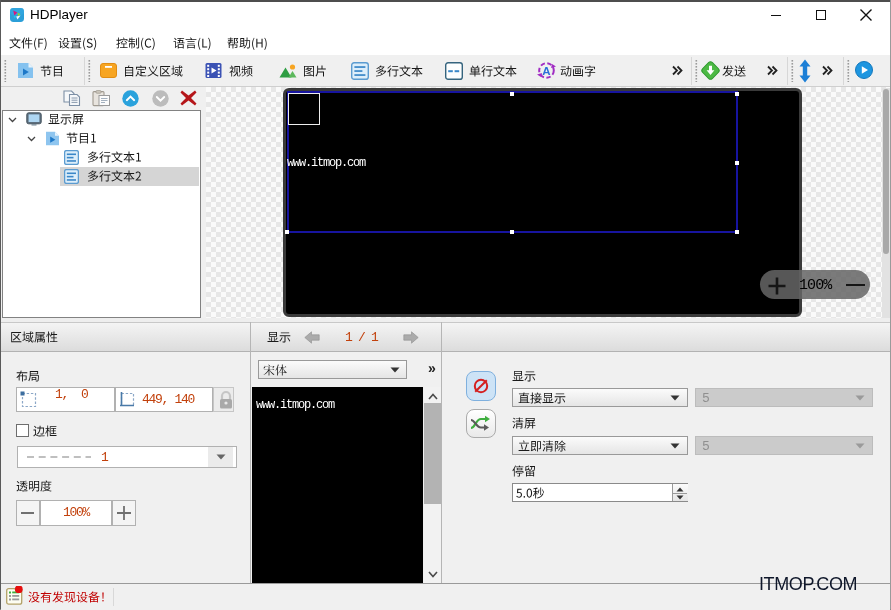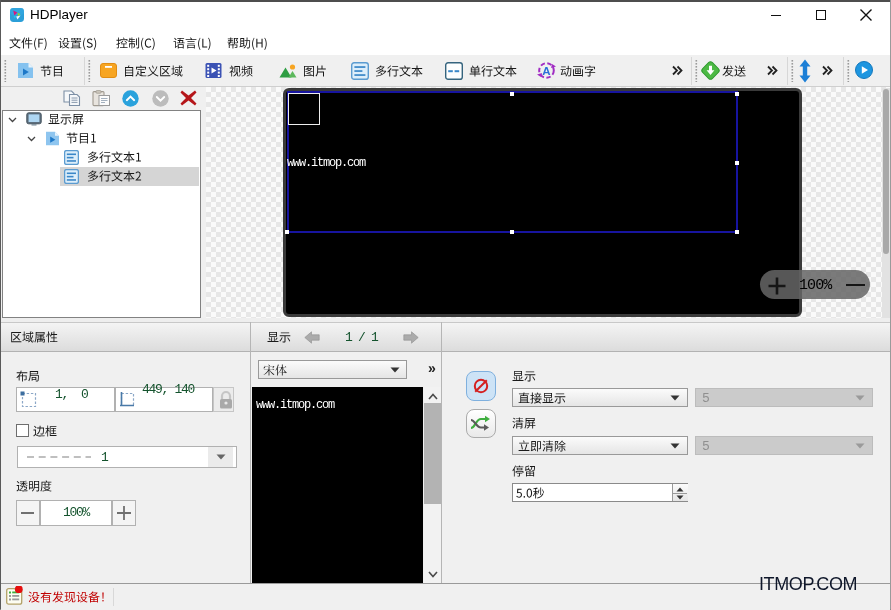--- a/index.html
+++ b/index.html
@@ -1,18 +1,18 @@
 <!DOCTYPE html>
 <html><head><meta charset="utf-8"><style>
 html,body{margin:0;padding:0;}
 body{width:891px;height:610px;position:relative;overflow:hidden;
  font-family:"Liberation Sans",sans-serif;background:#f0f0f0;}
 .ab{position:absolute;}
 .lat{position:absolute;color:#1a1a1a;font-size:12px;line-height:1;white-space:pre;}
-.mono{font-family:"Liberation Mono",monospace;font-size:13px;letter-spacing:-1.3px;color:#14532d;}
+.mono{font-family:"Liberation Mono",monospace;font-size:13px;letter-spacing:-1.3px;color:#c2410c;}
 </style></head><body>
 
 <div class="ab" style="left:0;top:0;width:891px;height:1.5px;background:#4e4e4e"></div>
 <div class="ab" style="left:0;top:0;width:1px;height:610px;background:#5a5a5a"></div>
 <div class="ab" style="left:890px;top:0;width:1px;height:610px;background:#9a9a9a"></div>
 <div class="ab" style="left:0;top:609px;width:891px;height:1px;background:#8a8a8a"></div>
 <div class="ab" style="left:1px;top:2px;width:889px;height:53px;background:#ffffff"></div>
 <svg class="ab" style="left:10px;top:8px" width="14" height="14" viewBox="0 0 14 14">
 <rect x="0" y="0" width="14" height="14" rx="3.4" fill="#2b9fd8"></rect>
 <rect x="0" y="0" width="14" height="7" rx="3.4" fill="#35aae2" opacity="0.6"></rect>
@@ -301,21 +301,21 @@
 <div class="ab" style="left:115px;top:387px;width:98px;height:25px;background:#fff;border:1px solid #b1b1b1;box-sizing:border-box"></div>
 <svg class="ab" style="left:20px;top:391px" width="17" height="17" viewBox="0 0 17 17">
 <rect x="2.5" y="2.5" width="13" height="13" fill="none" stroke="#8ba7c7" stroke-width="1.2" stroke-dasharray="2.4 1.8"></rect>
 <rect x="0.5" y="0.5" width="4" height="4" fill="#3c6e9f"></rect>
   </svg>
 <div class="lat mono" style="left:55px;top:388px">1,&nbsp;&nbsp;0</div>
 <svg class="ab" style="left:119px;top:391px" width="17" height="17" viewBox="0 0 17 17">
 <rect x="2.5" y="2.5" width="12" height="12" fill="none" stroke="#8ba7c7" stroke-width="1.2" stroke-dasharray="2.4 1.8"></rect>
 <path d="M2.5 1 V15 M1 14.5 H15" stroke="#4a7aa8" stroke-width="1.6"></path>
   </svg>
-<div class="lat mono" style="left:142px;top:383px">449,&nbsp;140</div>
+<div class="lat mono" style="left:142px;top:393px">449,&nbsp;140</div>
 <div class="ab" style="left:213px;top:387px;width:21px;height:25px;background:#ececec;border:1px solid #c6c6c6;box-sizing:border-box"></div>
 <svg class="ab" style="left:218px;top:390px" width="16" height="20" viewBox="0 0 16 20">
 <path d="M4 9 V6 a4 4 0 0 1 8 0 V9" fill="none" stroke="#c6c6c6" stroke-width="2.2"></path>
 <rect x="2" y="9" width="12" height="9.5" rx="1.5" fill="#a9a9a9"></rect>
 <circle cx="8" cy="13" r="1.6" fill="#e8e8e8"></circle>
   </svg>
 <div class="ab" style="left:16px;top:424px;width:13px;height:13px;background:#fff;border:1px solid #6e6e6e;box-sizing:border-box"></div>
 <svg style="position:absolute;left:33px;top:425.4px" width="24" height="13" viewBox="0 0 24 13">
     <path d="M1 1.2C1.6 1.8 2.4 2.7 2.8 3.2L3.6 2.6C3.2 2.1 2.3 1.3 1.7 0.7ZM6.6 0.7C6.6 1.3 6.6 2 6.6 2.6H4.1V3.5H6.5C6.3 5.8 5.7 7.7 3.8 8.9C4 9 4.3 9.3 4.4 9.5C6.5 8.2 7.2 6.1 7.5 3.5H10.1C10 6.9 9.8 8.2 9.5 8.5C9.4 8.6 9.2 8.7 9 8.7C8.7 8.7 8.1 8.7 7.4 8.6C7.5 8.9 7.6 9.2 7.7 9.5C8.3 9.5 9 9.6 9.4 9.5C9.8 9.5 10 9.4 10.3 9.1C10.7 8.6 10.9 7.1 11 3.1C11.1 2.9 11.1 2.6 11.1 2.6H7.5C7.5 2 7.6 1.3 7.6 0.7ZM3 4.5H0.5V5.4H2.1V9.2C1.5 9.4 0.9 9.9 0.3 10.7L1 11.5C1.5 10.7 2.1 9.9 2.5 9.9C2.8 9.9 3.2 10.4 3.7 10.7C4.5 11.3 5.6 11.4 7.1 11.4C8.3 11.4 10.5 11.3 11.4 11.3C11.4 11 11.6 10.5 11.7 10.2C10.5 10.4 8.6 10.5 7.2 10.5C5.7 10.5 4.7 10.4 3.9 9.9C3.5 9.6 3.2 9.4 3 9.2Z M23.4 1.2H16.8V10.9H23.5V10.1H17.6V2H23.4ZM18 8.2V9H23.2V8.2H20.9V6.3H22.8V5.5H20.9V3.8H23.1V3.1H18.1V3.8H20.1V5.5H18.3V6.3H20.1V8.2ZM14.3 0.5V3H12.5V3.8H14.2C13.8 5.4 13.1 7.2 12.3 8.1C12.5 8.4 12.7 8.7 12.8 9C13.3 8.2 13.9 7 14.3 5.7V11.5H15.1V5.2C15.5 5.8 16 6.5 16.2 6.8L16.7 6C16.4 5.8 15.5 4.6 15.1 4.2V3.8H16.4V3H15.1V0.5Z" fill="#1a1a1a"></path>
   </svg>

